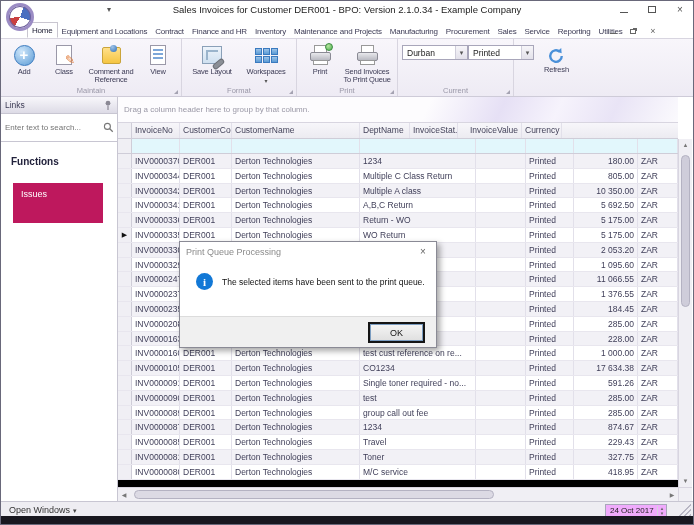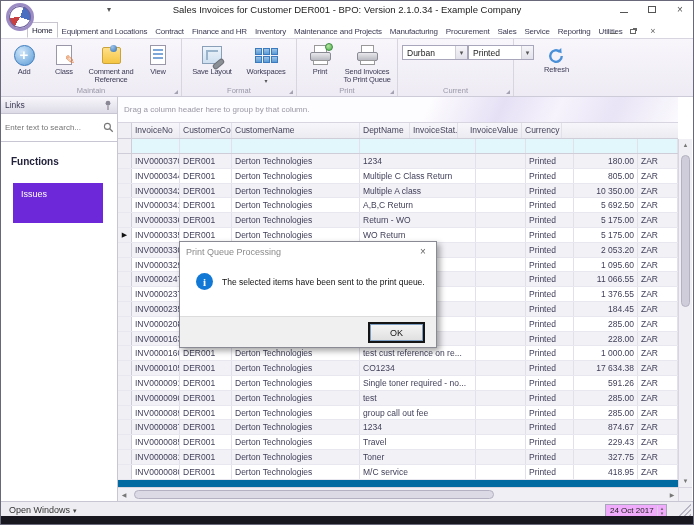--- a/index.html
+++ b/index.html
@@ -78,21 +78,21 @@
   .hdr-row { height:16px; background:linear-gradient(#f7f6fa,#ecebf1); border-bottom:1px solid #cfcdd8; }
   .flt-row { height:15px; background:#e2f7fc; border-bottom:1px solid #cfcdd8; }
   .cell { overflow:hidden; padding:0 3px; border-right:1px solid #e2e0ea; font-size:8.5px; color:#3f3e58; flex:none; }
   .hdr-row .cell { line-height:15px; color:#44435a; }
   .flt-row .cell { background:#e2f7fc; line-height:14px; }
   .flt-row .cell.w0 { background:#f0eff4; }
   .grow .cell { line-height:14px; }
   .w0{width:14px; border-right:1px solid #cfcdd8; background:#f0eff4;}
   .w1{width:48px}.w2{width:52px}.w3{width:128px}.w4{width:116px}.w5{width:50px}.w6{width:48px}
   .w7{width:64px; text-align:right;}.w8{width:40px}
-  .grid-rows { height:333px; overflow:hidden; background:#0369a1; }
+  .grid-rows { height:333px; overflow:hidden; background:#000000; }
   .grow { height:14.8px; background:#fff; border-bottom:1px solid #e8e6ee; }
   .grow.alt { background:#f2f1f6; }
   .grow .w0 { color:#111; font-size:7px; line-height:14px; text-align:center; padding:0; }
 
   
   .vscroll { position:absolute; right:-14px; top:42px; bottom:14px; width:14px; background:#f0eff4; border-left:1px solid #d8d5e0; }
   .vs-up,.vs-dn { position:absolute; left:0; right:0; height:12px; display:flex; align-items:center; justify-content:center; font-size:6px; color:#777; }
   .vs-up{top:0;} .vs-dn{bottom:0;}
   .vs-thumb { position:absolute; left:2px; right:2px; top:16px; height:152px; background:#cfcdda; border:1px solid #b4b2c2; border-radius:5px; }
   .hscroll { position:absolute; left:0; right:0; bottom:0; height:14px; background:#f0eff4; border-top:1px solid #d8d5e0; }
@@ -294,21 +294,21 @@
         </svg>
       </div>
       <div class="search-box">
         <input placeholder="Enter text to search..." style="">
         <svg width="11" height="11" viewBox="0 0 14 14" style="margin-right:3px;">
           <circle cx="5.6" cy="5.6" r="3.8" fill="none" stroke="#777" stroke-width="1.4"></circle>
           <path d="M8.6 8.6 12.4 12.4" stroke="#777" stroke-width="1.6"></path>
         </svg>
       </div>
       <div class="functions-h">Functions</div>
-      <div class="issues-item" style="background: #6d28d9;">
+      <div class="issues-item" style="background: #be185d;">
         <span>Issues</span>
       </div>
     </div>
 
     <div class="gridwrap">
       <div class="group-panel">Drag a column header here to group by that column.</div>
       <div class="hdr-row">
           <div class="cell w0"></div>
           <div class="cell w1">InvoiceNo</div>
           <div class="cell w2">CustomerCode</div>

